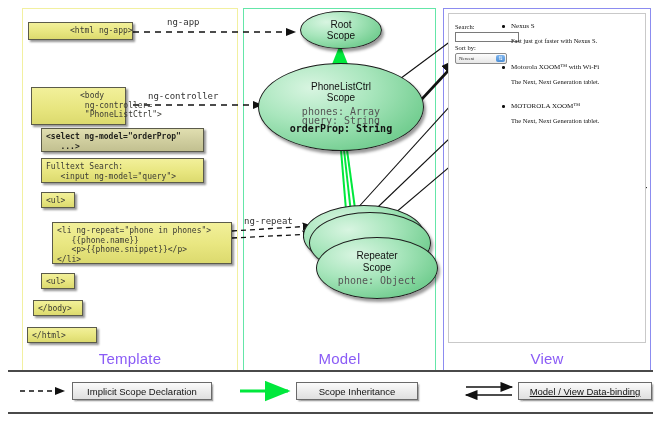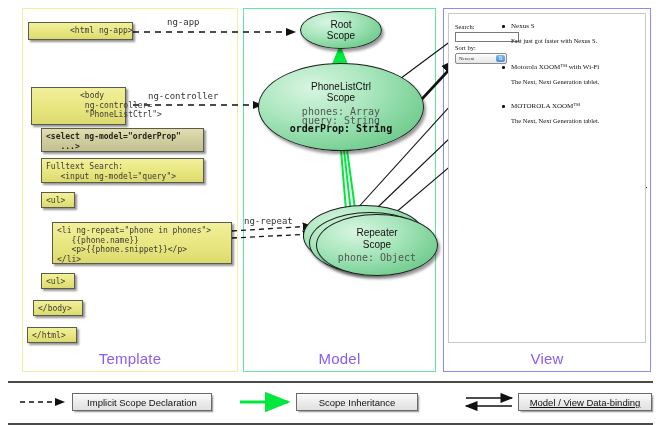--- a/index.html
+++ b/index.html
@@ -83,21 +83,21 @@
   .phone-snippet{font-size:6.5px;color:#111;font-family:"Liberation Serif",serif;line-height:9px;margin-top:5px;}
 
   
   .edge-label{
     position:absolute;
     font-family:"DejaVu Sans Mono","Liberation Mono",monospace;
     font-size:9px;color:#333;background:transparent;white-space:nowrap;
   }
 
   
-  #legend{position:absolute;left:0;top:381px;width:661px;height:44px;}
+  #legend{position:absolute;left:0;top:370px;width:661px;height:44px;}
   #legend .rule-top{position:absolute;left:8px;top:0;width:645px;height:2px;background:#4a4a4a;}
   #legend .rule-bot{position:absolute;left:8px;top:42px;width:645px;height:2px;background:#4a4a4a;}
   .lg-box{
     position:absolute;
     background:linear-gradient(180deg,#fbfbfb 0%,#ebebeb 55%,#e0e0e0 100%);
     border:1px solid #6a6a6a;
     box-shadow:1.5px 1.5px 1.5px rgba(0,0,0,.35);
     font-size:9.5px;color:#111;
     display:flex;align-items:center;justify-content:center;
     box-sizing:border-box;
@@ -201,39 +201,39 @@
 
   <div class="codebox" style="left:52px;top:222px;width:180px;height:42px;">&lt;li ng-repeat="phone in phones"&gt;
    {{phone.name}}
    &lt;p&gt;{{phone.snippet}}&lt;/p&gt;
 &lt;/li&gt;</div>
 
   <div class="codebox" style="left:41px;top:273px;width:34px;height:16px;">&lt;ul&gt;</div>
 
   <div class="codebox" style="left:33px;top:300px;width:50px;height:16px;">&lt;/body&gt;</div>
 
-  <div class="codebox" style="left:27px;top:327px;width:50px;height:16px;">&lt;/html&gt;</div>
+  <div class="codebox" style="left:27px;top:327px;width:70px;height:16px;">&lt;/html&gt;</div>
 
   <div class="scope" style="left:300px;top:11px;width:82px;height:38px;">
     <div class="t">Root</div>
     <div class="t">Scope</div>
   </div>
 
   <div class="scope" style="left:258px;top:63px;width:166px;height:88px;">
     <div class="t">PhoneListCtrl</div>
     <div class="t">Scope</div>
     <div class="props">phones: Array
 query: String
 </div>
     <div class="props" style="margin-top:-1px;color:#111;font-weight:bold;">orderProp: String</div>
   </div>
 
   <div class="scope" style="left:303px;top:205px;width:122px;height:62px;"></div>
   <div class="scope" style="left:309px;top:212px;width:122px;height:62px;"></div>
-  <div class="scope" style="left:316px;top:214px;width:122px;height:62px;">
+  <div class="scope" style="left:316px;top:237px;width:122px;height:62px;">
     <div class="t">Repeater</div>
     <div class="t">Scope</div>
     <div class="props">phone: Object</div>
   </div>
 
   <div id="view-inner">
     <div class="v-lbl" style="left:6px;top:9px;">Search:</div>
     <div class="v-input" style="left:6px;top:18px;width:64px;height:10px;" title=""></div>
     <div class="v-lbl" style="left:6px;top:30px;">Sort by:</div>
     <div class="v-select" style="left:6px;top:39px;width:52px;height:11px;">

